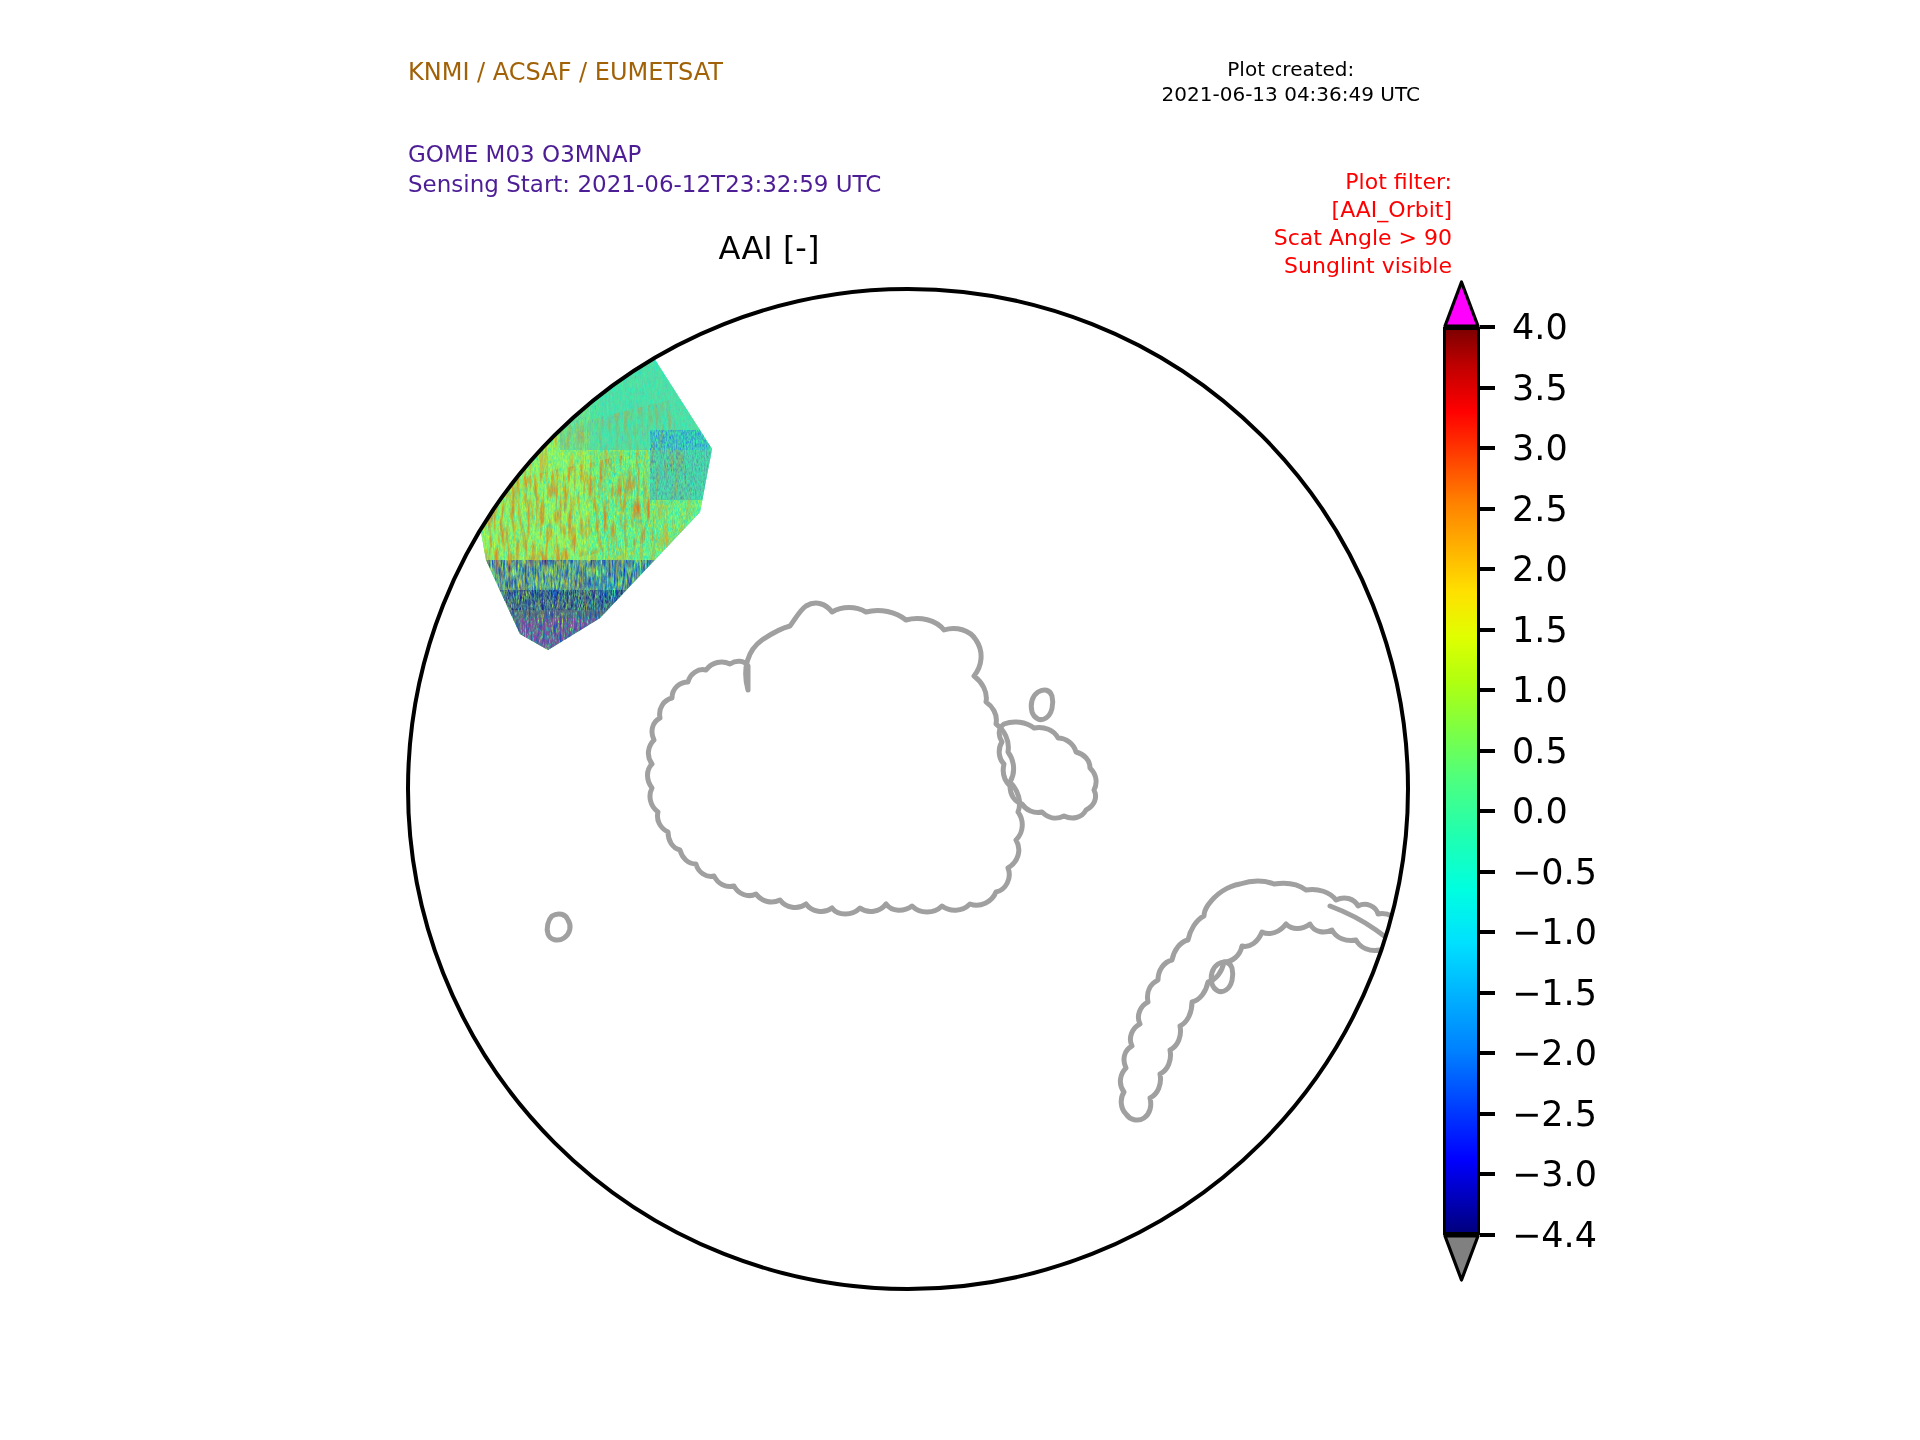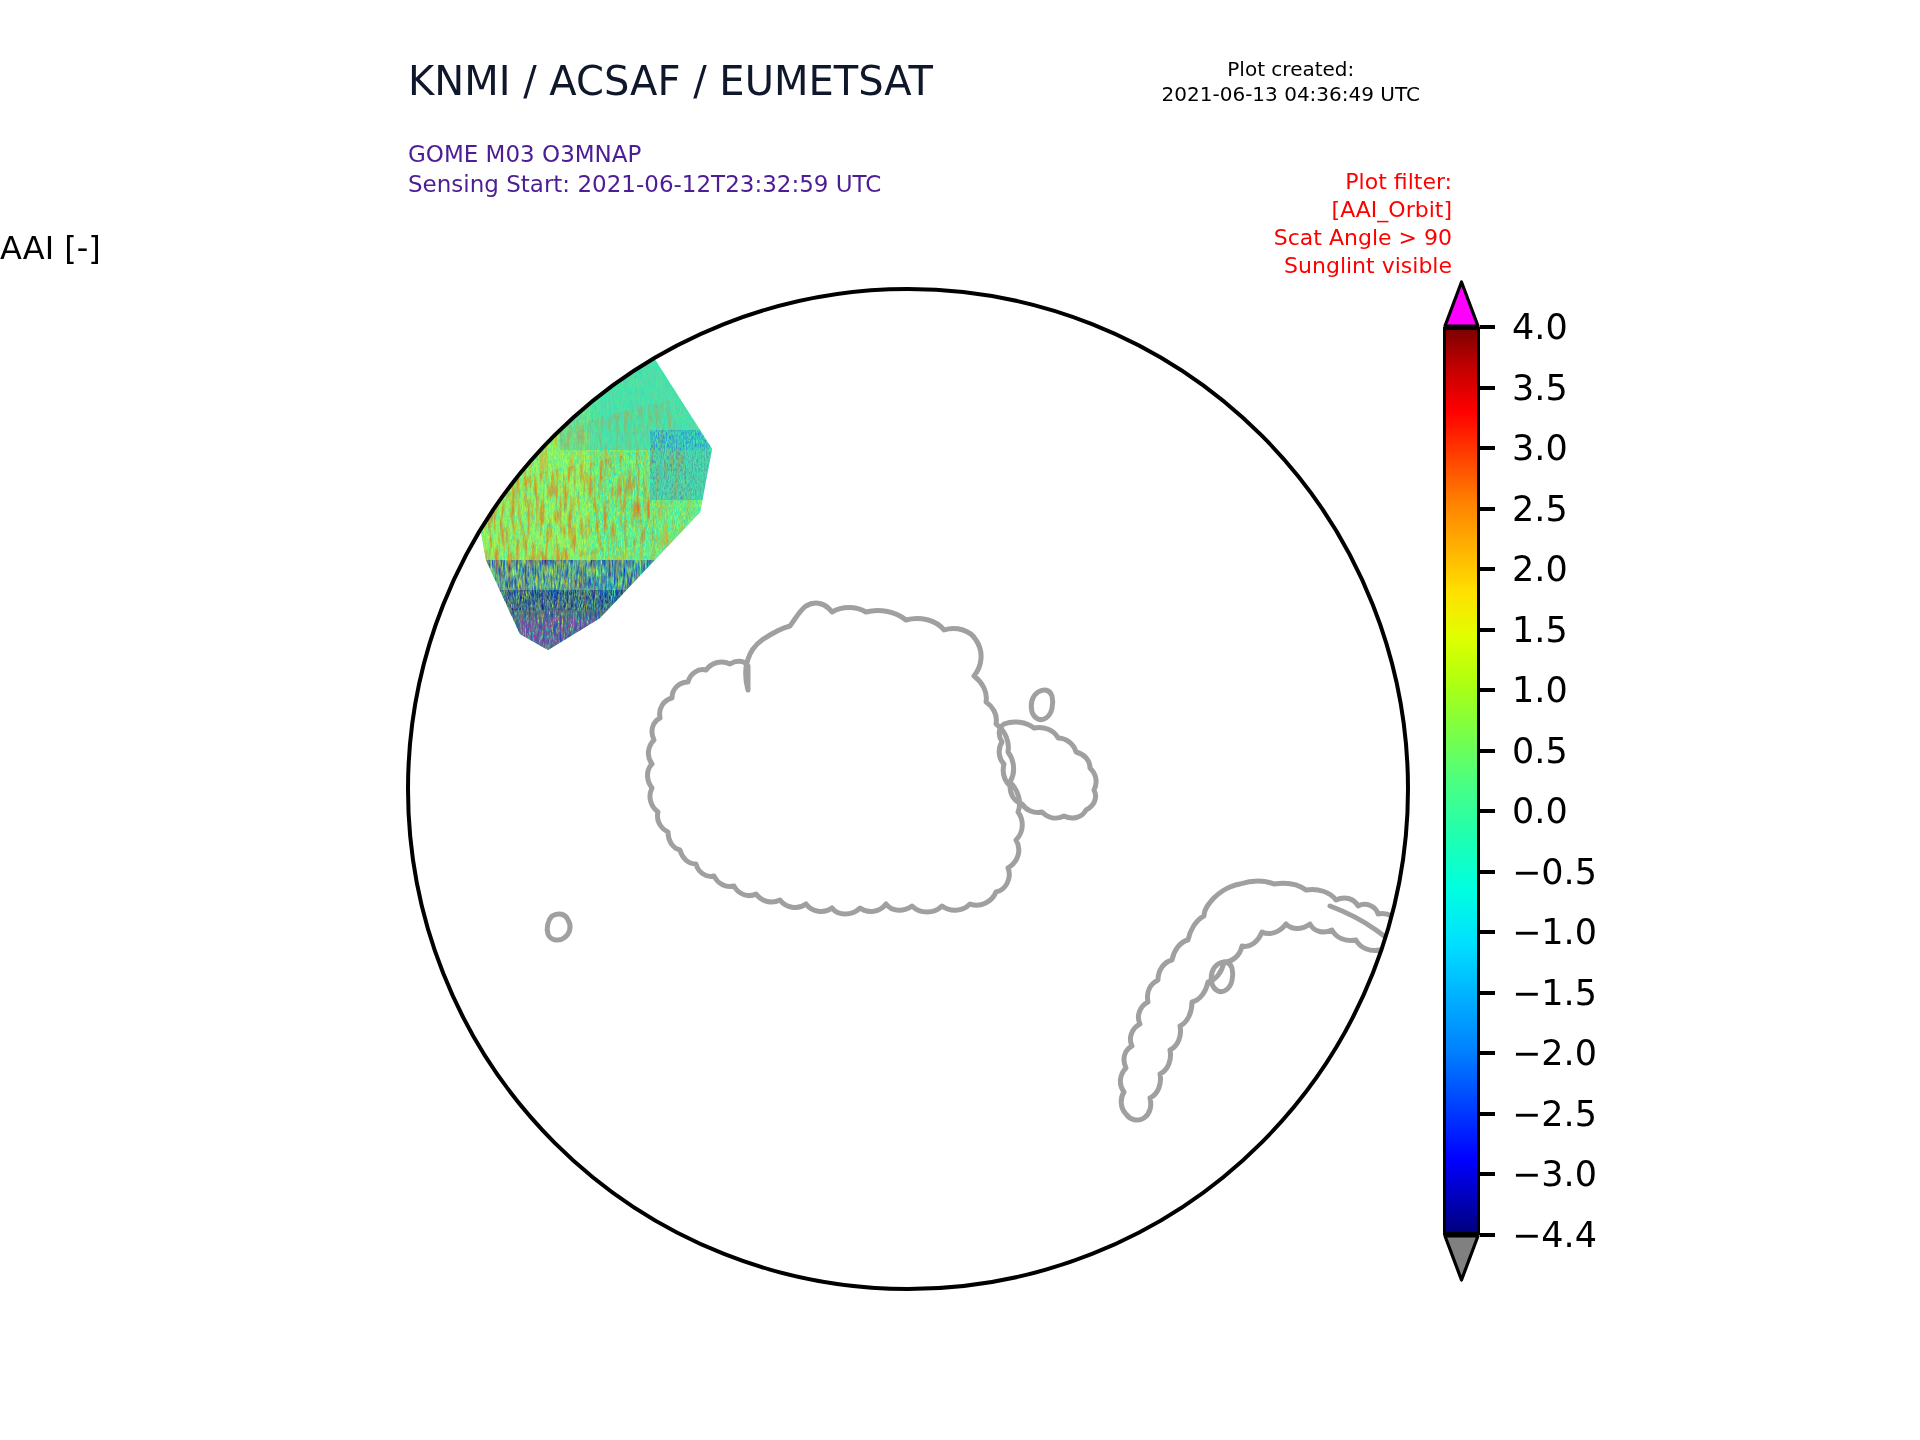--- a/index.html
+++ b/index.html
@@ -14,22 +14,22 @@
     background: #ffffff;
     font-family: "DejaVu Sans", sans-serif;
     overflow: hidden;
   }
 
   
   #org-title {
     position: absolute;
     left: 408px;
     top: 58px;
-    font-size: 40px;
-    color: #0f172a;
+    font-size: 24px;
+    color: #a16207;
     white-space: nowrap;
     letter-spacing: 0px;
   }
   #created-block {
     position: absolute;
     right: 500px;
     top: 57px;
     text-align: center;
     font-size: 20px;
     color: #000000;
@@ -43,20 +43,21 @@
     font-size: 23px;
     color: #4c1d95;
     line-height: 1.29;
     white-space: nowrap;
   }
   #plot-axis-title {
     position: absolute;
     left: 0;
     right: 0;
     top: 229px;
+    text-align: center;
     font-size: 32px;
     color: #000000;
     
     padding-right: 382px;
   }
   #filter-block {
     position: absolute;
     right: 468px;
     top: 168px;
     text-align: right;

